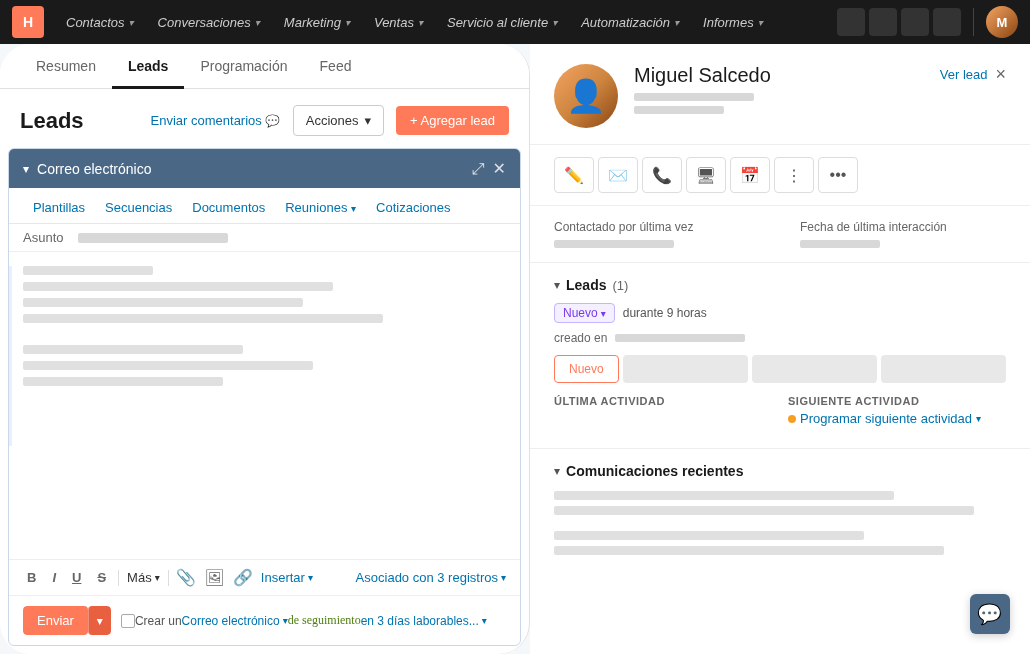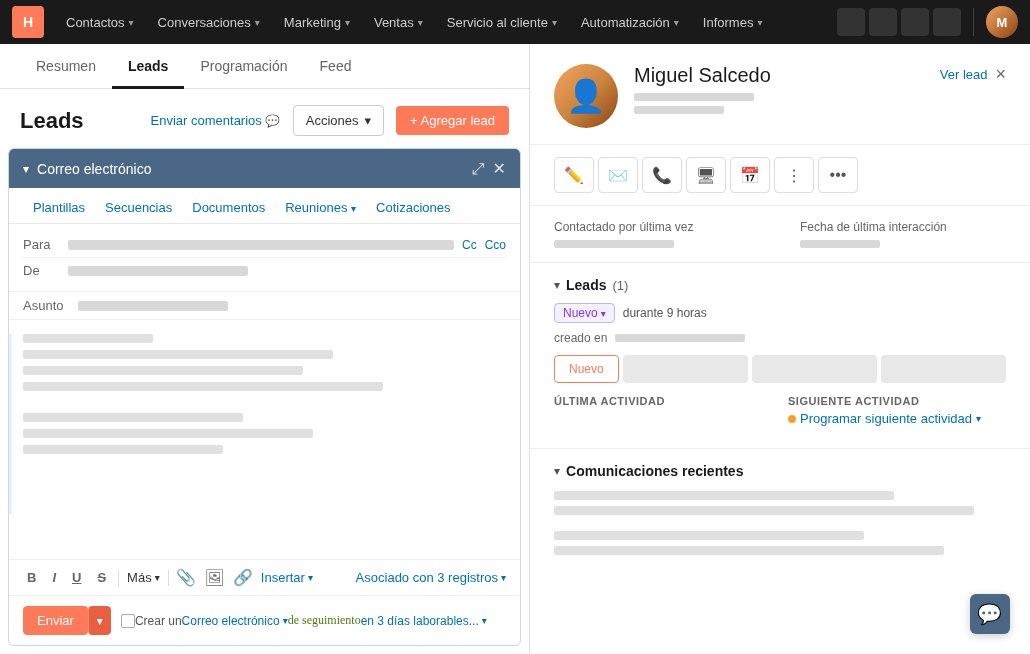--- a/index.html
+++ b/index.html
@@ -23,20 +23,21 @@
       margin-right: 8px; flex-shrink: 0;
     }
     .nav-item {
       color: #ccc;
       font-size: 13px;
       padding: 6px 10px;
       border-radius: 4px;
       cursor: pointer;
       display: flex; align-items: center; gap: 4px;
       white-space: nowrap;
+      font-style: italic;
     }
     .nav-chevron { font-size: 10px; color: #999; }
     .nav-spacer { flex: 1; }
     .nav-icons { display: flex; gap: 4px; align-items: center; }
     .nav-icon-btn {
       width: 28px; height: 28px; border-radius: 4px;
       background: #333; border: none; cursor: pointer;
       display: flex; align-items: center; justify-content: center;
     }
     .nav-divider { width: 1px; height: 28px; background: #444; margin: 0 8px; }
@@ -54,20 +55,21 @@
     }
 
     
     .left-panel {
       width: 530px;
       background: white;
       border-right: 1px solid #e0e0e0;
       display: flex;
       flex-direction: column;
       overflow: hidden;
+      border-radius: 31px;
     }
 
     
     .tabs-bar {
       display: flex;
       border-bottom: 1px solid #e0e0e0;
       padding: 0 20px;
       background: white;
     }
     .tab {
@@ -579,34 +581,20 @@
         <span class="email-tab">Plantillas</span>
         <span class="email-tab">Secuencias</span>
         <span class="email-tab">Documentos</span>
         <span class="email-tab">
           <span>Reuniones</span>
           <span style="font-size:10px;">▾</span>
         </span>
         <span class="email-tab">Cotizaciones</span>
       </div>
 
-      <div class="email-fields">
-        <div class="email-field-row">
-          <span class="email-field-label">Para</span>
-          <div class="email-field-value"></div>
-          <div class="email-cc-links">
-            <span class="email-cc-link">Cc</span>
-            <span class="email-cc-link">Cco</span>
-          </div>
-        </div>
-        <div class="email-field-row">
-          <span class="email-field-label">De</span>
-          <div class="email-field-value medium"></div>
-        </div>
-      </div>
 
       <div class="subject-row">
         <span class="subject-label">Asunto</span>
         <div class="subject-value"></div>
       </div>
 
       <div class="email-body-area">
         <div class="left-accent"></div>
         <div class="email-body-lines">
           <div class="body-line" style="width:130px;"></div>

